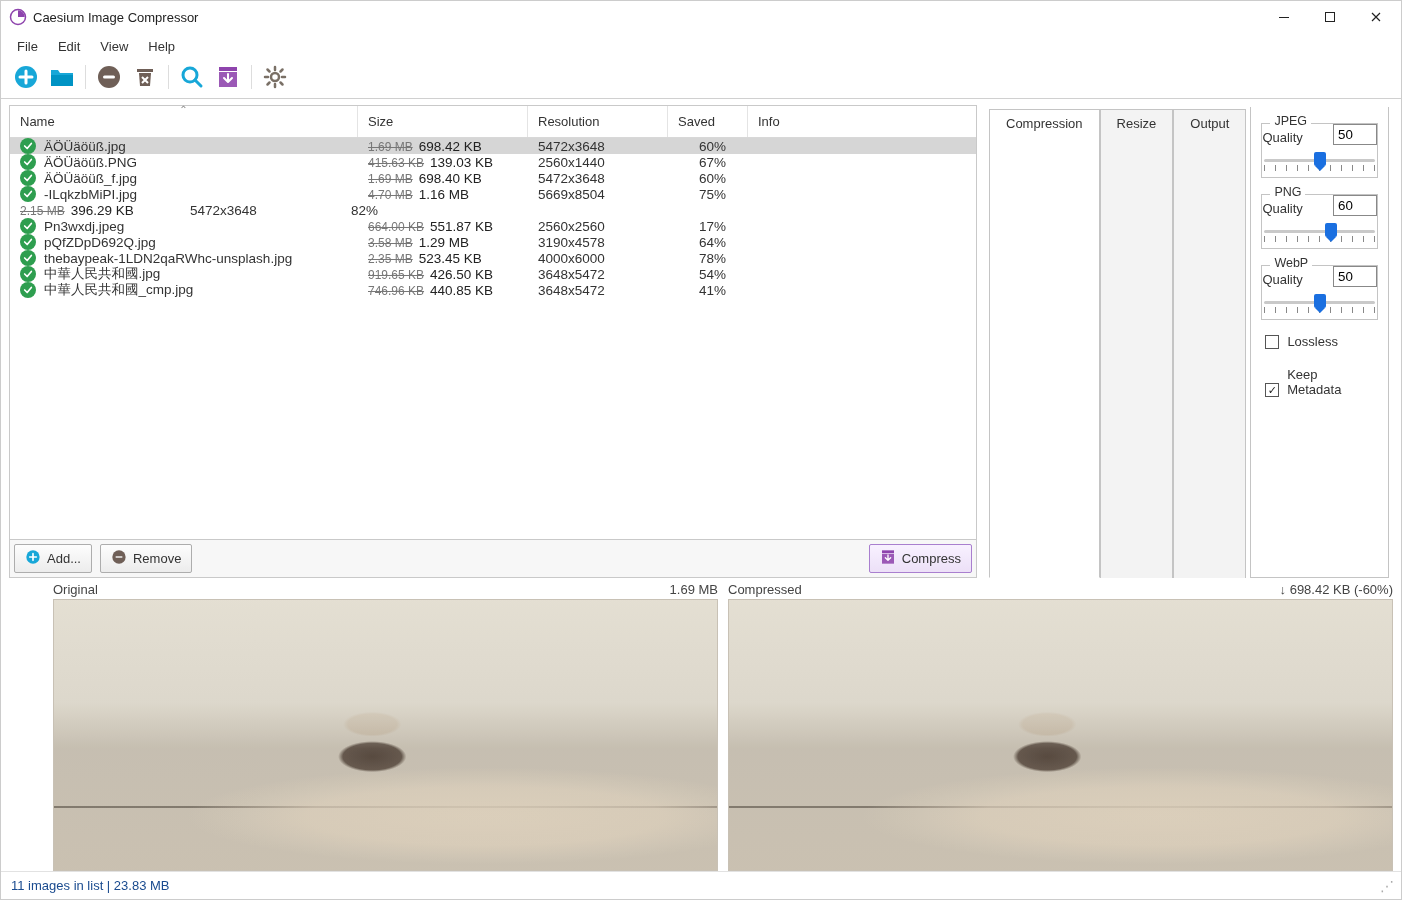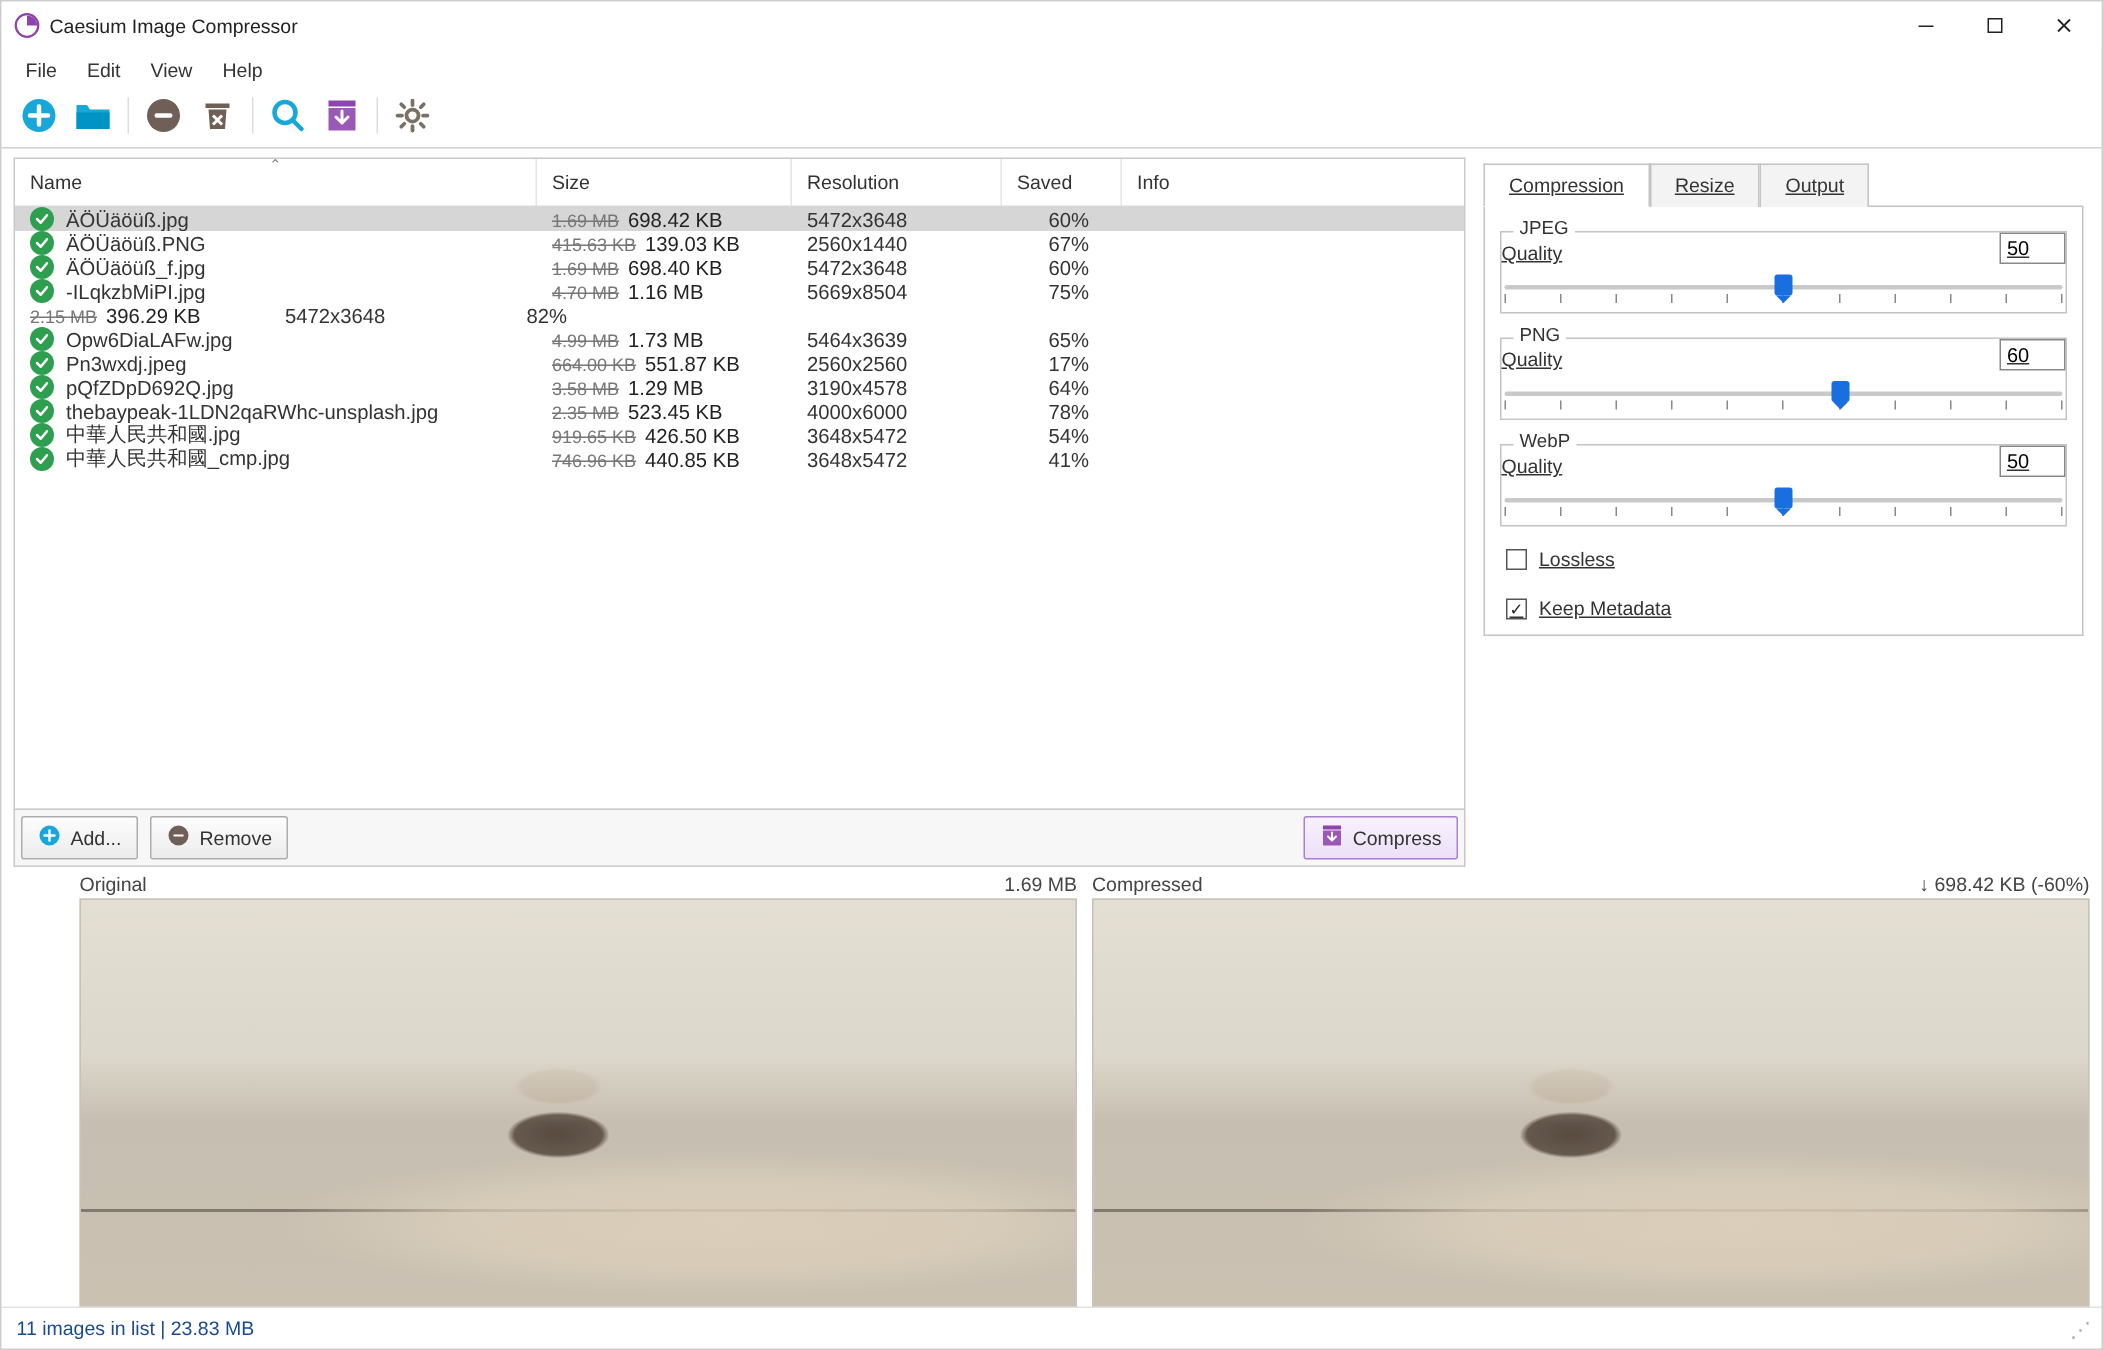--- a/index.html
+++ b/index.html
@@ -49,21 +49,21 @@
   }
   .tbtn { width: 30px; height: 30px; display:flex; align-items:center; justify-content:center; border-radius:4px; cursor:pointer;}
   .tsep { width:1px; height:24px; background:#ddd; margin: 0 2px; }
   
   .main {
     flex: 1;
     display: flex;
     min-height: 0;
   }
   .left { flex: 1; display:flex; flex-direction: column; padding: 6px 4px 0 8px; min-width:0;}
-  .right { width: 420px; padding: 8px 10px 0 6px; display:flex; flex-direction: column; text-decoration: underline; }
+  .right { width: 420px; padding: 8px 10px 0 6px; display:flex; flex-direction: row; }
   
   .tablewrap {
     border: 1px solid #c9c9c9;
     flex: 1;
     display: flex;
     flex-direction: column;
     min-height: 0;
     background: #fff;
   }
   .thead {
@@ -375,37 +375,20 @@
     <div class="cell saved">82%</div>
     <div class="cell info"></div>
           </div>
           <div class="row">
     <div class="cell name">
       <span class="okicn">
         <svg viewBox="0 0 12 12">
                   <path d="M2 6l3 3 5-6" stroke="#fff" stroke-width="2" fill="none" stroke-linecap="round" stroke-linejoin="round"></path>
                 </svg>
       </span>
-      <span>Opw6DiaLAFw.jpg</span>
-    </div>
-    <div class="cell size">
-      <span class="orig">4.99 MB</span>
-      <span class="new">1.73 MB</span>
-    </div>
-    <div class="cell res">5464x3639</div>
-    <div class="cell saved">65%</div>
-    <div class="cell info"></div>
-          </div>
-          <div class="row">
-    <div class="cell name">
-      <span class="okicn">
-        <svg viewBox="0 0 12 12">
-                  <path d="M2 6l3 3 5-6" stroke="#fff" stroke-width="2" fill="none" stroke-linecap="round" stroke-linejoin="round"></path>
-                </svg>
-      </span>
       <span>Pn3wxdj.jpeg</span>
     </div>
     <div class="cell size">
       <span class="orig">664.00 KB</span>
       <span class="new">551.87 KB</span>
     </div>
     <div class="cell res">2560x2560</div>
     <div class="cell saved">17%</div>
     <div class="cell info"></div>
           </div>

